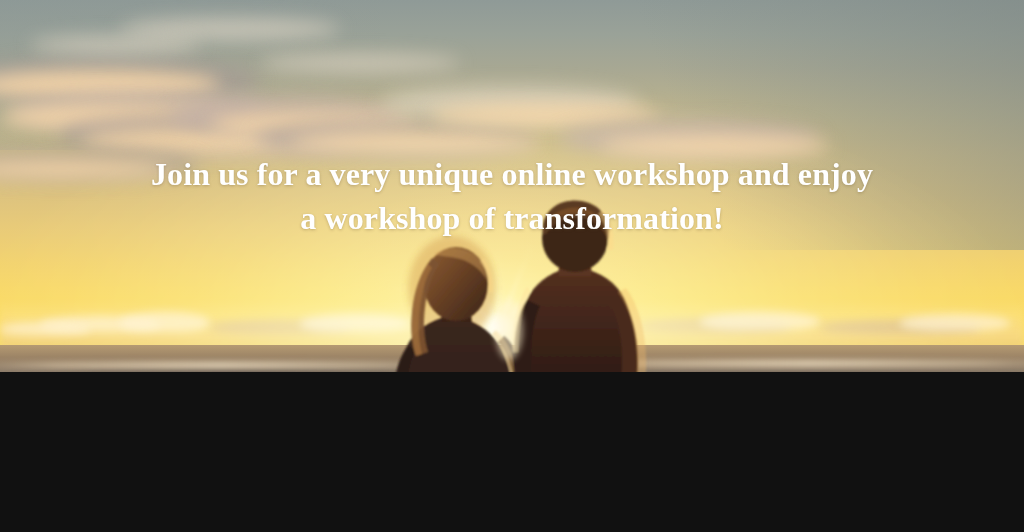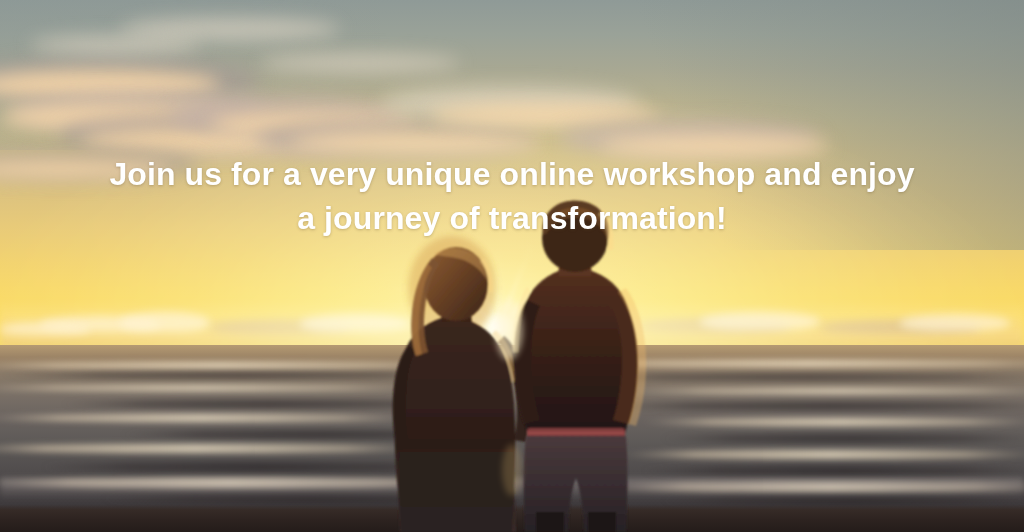--- a/index.html
+++ b/index.html
@@ -1,22 +1,22 @@
 <!DOCTYPE html>
 <html><head>
 <meta charset="utf-8">
 <style>
   * { margin:0; padding:0; box-sizing:border-box; }
   html,body { background:#111; }
 
   #stage {
     position:relative;
-    width:1024px; height:532px;
+    width:1024px; height:372px;
     overflow:hidden;
-    font-family:Liberation Sans, sans-serif;
+    font-family:Liberation Serif, serif;
     background:#c9b98f;
   }
 
   
   .sky{
     position:absolute; left:0; top:0; width:1024px; height:348px;
     background:
       linear-gradient(180deg,
         #8f9a97 0%,
         #9aa298 10%,
@@ -386,16 +386,16 @@
                  C 512 326, 517 302, 527 286 Z" fill="#ffdf9a" opacity="0.42"></path>
       </g>
 
       <ellipse cx="509" cy="330" rx="14" ry="30" fill="#fff4cf" opacity="0.55" filter="url(#rim)"></ellipse>
       <ellipse cx="512" cy="470" rx="10" ry="26" fill="#f0c476" opacity="0.22" filter="url(#rim)"></ellipse>
     </svg>
   </div>
 
   <div class="headline">
     <span>Join us for a very unique online workshop and enjoy</span>
-    <span class="l2">a journey of transformation!</span>
+    <span class="l2">a workshop of transformation!</span>
   </div>
 
 </div>
 
 </body></html>

